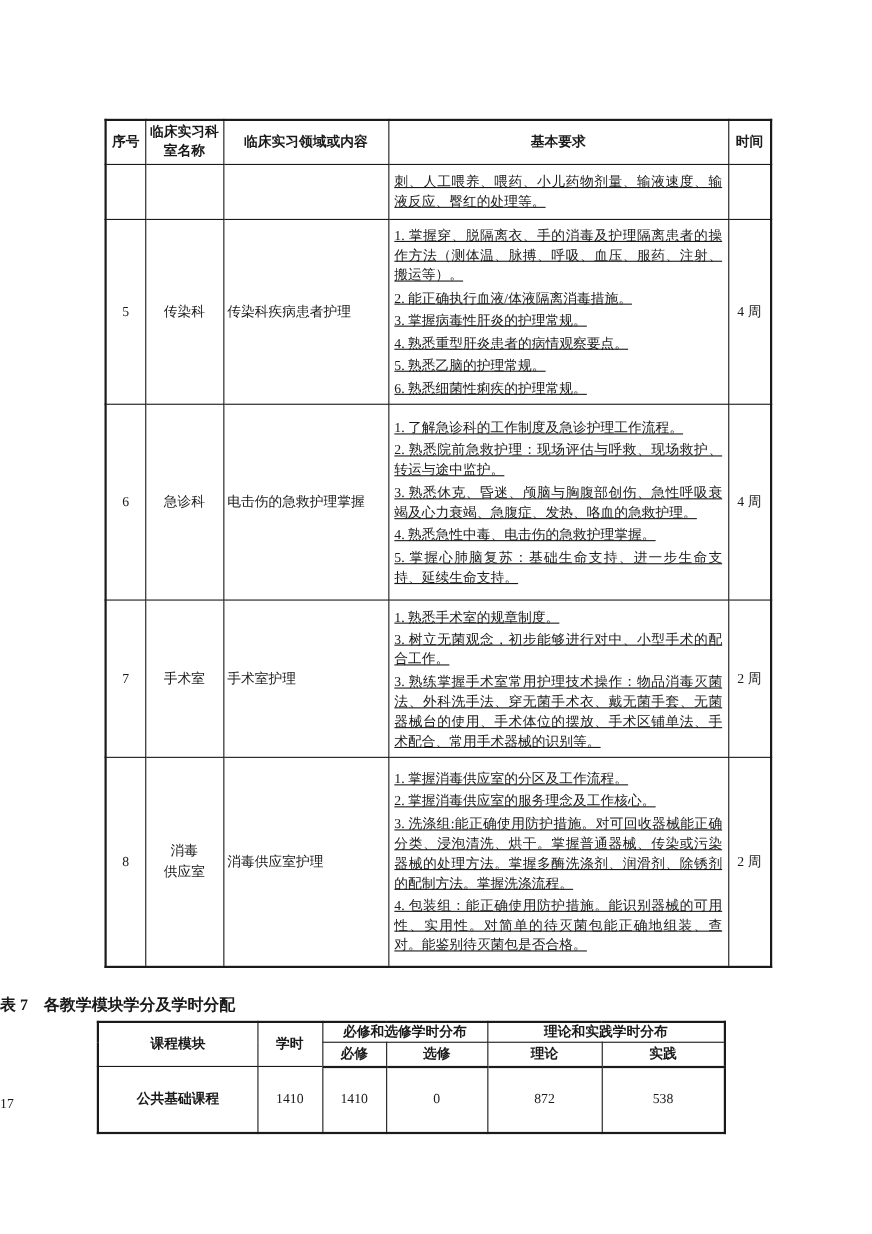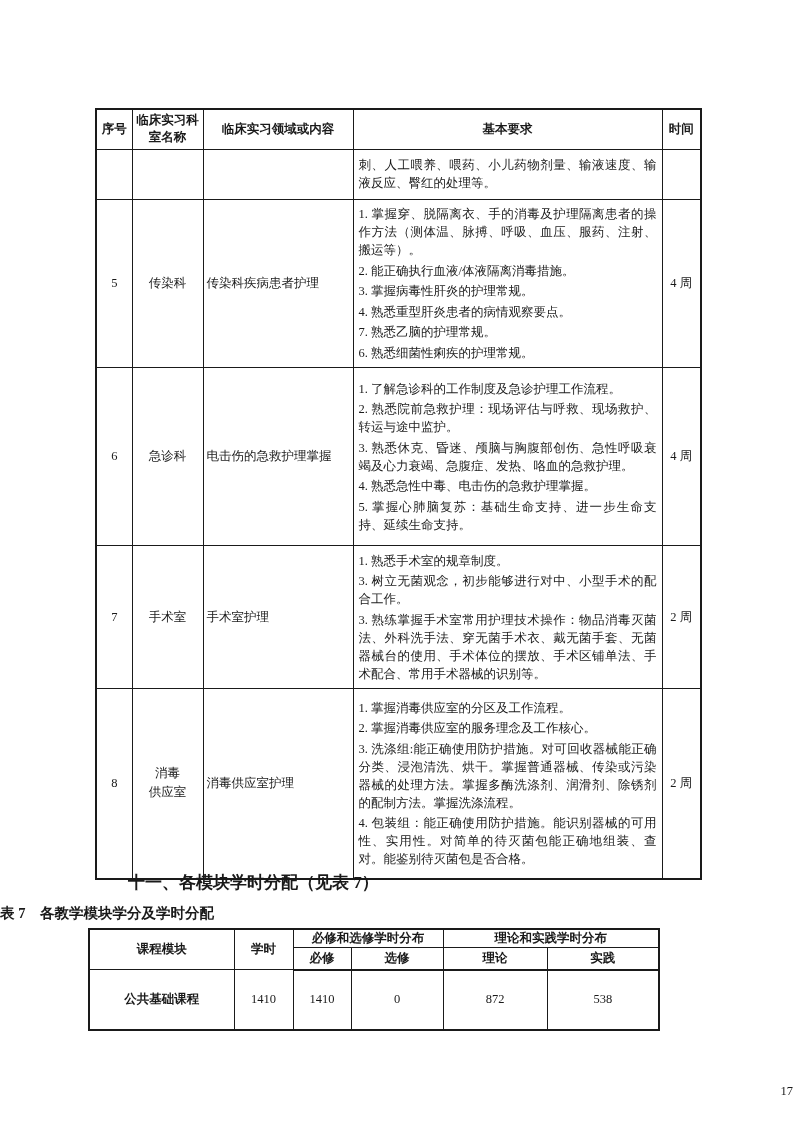--- a/index.html
+++ b/index.html
@@ -31,21 +31,21 @@
     overflow: hidden;
   }
   .t1 th {
     font-weight: bold;
     text-align: center;
     white-space: pre-line;
     line-height: 17px;
   }
   .t1 .c-center { text-align: center; }
   .t1 .c-left  { text-align: left; padding: 2px 3px; line-height: 17px; }
-  .t1 td.req { padding: 3px 5px; }
+  .t1 td.req { padding: 3px 5px; text-decoration: underline; }
   .req p {
     text-align: justify;
     line-height: 18px;
     margin: 2.5px 0;
   }
   .dept { white-space: pre-line; line-height: 19px; }
 
   
   .section-heading {
     position: absolute;
@@ -80,23 +80,23 @@
     overflow: hidden;
   }
   .t2 th { font-weight: bold; }
   .t2 tr.sub th { border-bottom: 2.5px solid #1a1a1a; font-family: Liberation Serif, serif; }
   .t2 td.module { font-weight: bold; }
 
   
   .page-number {
     position: absolute;
     left: 0;
-    top: 1084px;
+    top: 996px;
     width: 100%;
-    text-align: right;
+    text-align: left;
     font-size: 12.5px;
   }
 </style>
 </head>
 <body>
 
 <div class="page">
 
   <table class="t1">
     <colgroup>
@@ -126,21 +126,21 @@
     </tr>
     <tr style="height:160px">
       <td class="c-center">5</td>
       <td class="c-center dept">传染科</td>
       <td class="c-left">传染科疾病患者护理</td>
       <td class="req">
         <p>1. 掌握穿、脱隔离衣、手的消毒及护理隔离患者的操作方法（测体温、脉搏、呼吸、血压、服药、注射、搬运等）。</p>
         <p>2. 能正确执行血液/体液隔离消毒措施。</p>
         <p>3. 掌握病毒性肝炎的护理常规。</p>
         <p>4. 熟悉重型肝炎患者的病情观察要点。</p>
-        <p>7. 熟悉乙脑的护理常规。</p>
+        <p>5. 熟悉乙脑的护理常规。</p>
         <p>6. 熟悉细菌性痢疾的护理常规。</p>
       </td>
       <td class="c-center">4 周</td>
     </tr>
     <tr style="height:178px">
       <td class="c-center">6</td>
       <td class="c-center dept">急诊科</td>
       <td class="c-left">电击伤的急救护理掌握</td>
       <td class="req">
         <p>1. 了解急诊科的工作制度及急诊护理工作流程。</p>
@@ -171,21 +171,20 @@
         <p>1. 掌握消毒供应室的分区及工作流程。</p>
         <p>2. 掌握消毒供应室的服务理念及工作核心。</p>
         <p>3. 洗涤组:能正确使用防护措施。对可回收器械能正确分类、浸泡清洗、烘干。掌握普通器械、传染或污染器械的处理方法。掌握多酶洗涤剂、润滑剂、除锈剂的配制方法。掌握洗涤流程。</p>
         <p>4. 包装组：能正确使用防护措施。能识别器械的可用性、实用性。对简单的待灭菌包能正确地组装、查对。能鉴别待灭菌包是否合格。</p>
       </td>
       <td class="c-center">2 周</td>
     </tr>
   </tbody>
     </table>
 
-  <div class="section-heading">十一、各模块学时分配（见表 7）</div>
   <div class="table-caption">表 7　各教学模块学分及学时分配</div>
 
   <table class="t2">
     <colgroup>
       <col style="width:145px">
         <col style="width:59px">
         <col style="width:58px">
         <col style="width:92px">
         <col style="width:104px">
         <col style="width:112px">

